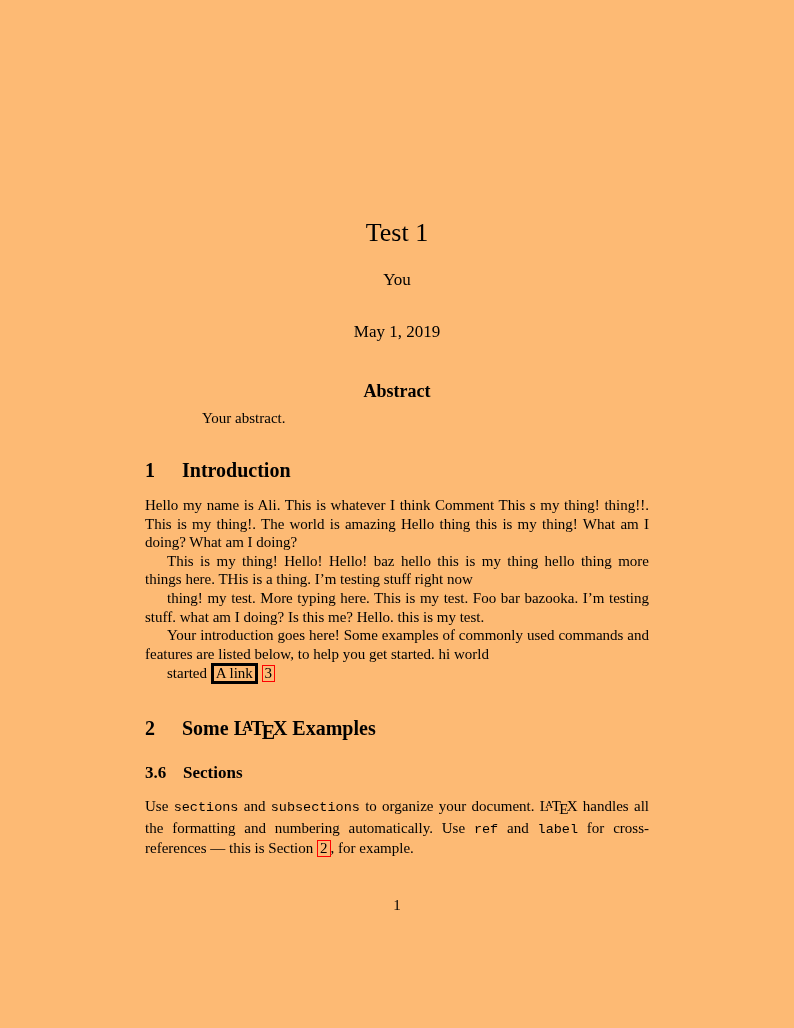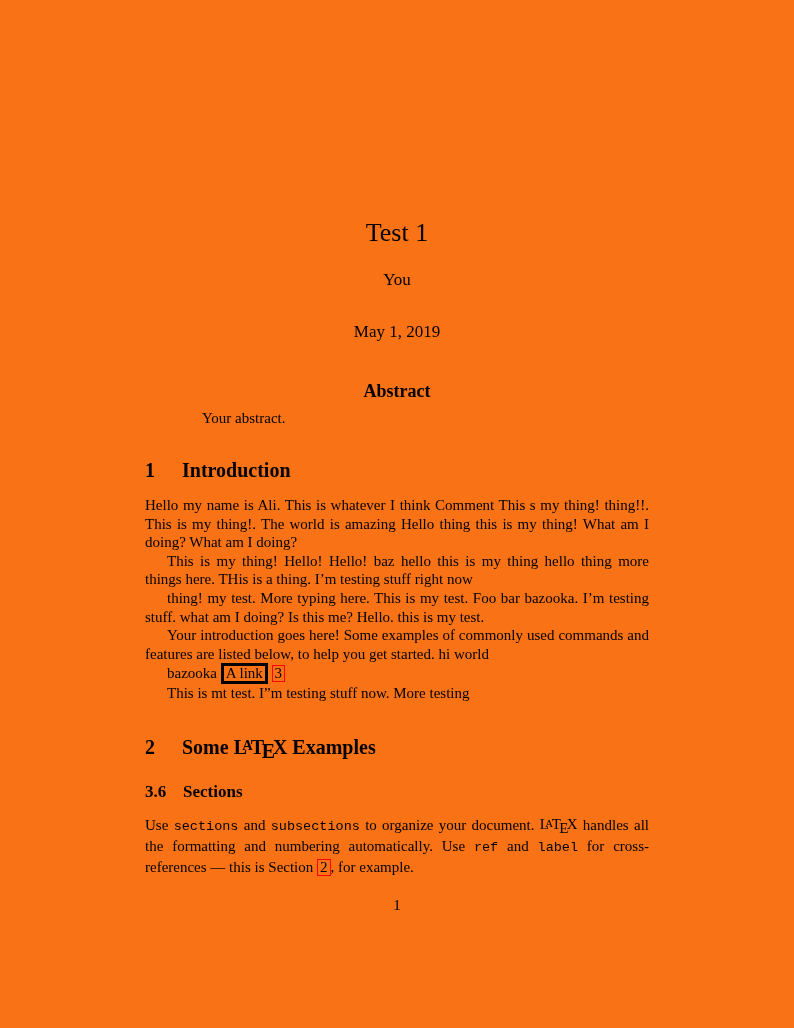--- a/index.html
+++ b/index.html
@@ -2,21 +2,21 @@
 <html><head>
 <meta charset="utf-8">
 <style>
   * { margin: 0; padding: 0; box-sizing: border-box; }
   html, body { background: #ffffff; }
   .page {
     position: relative;
     width: 794px;
     height: 1028px;
     margin: 0 auto;
-    background: #f97316;
+    background: #fdba74;
     color: #000000;
     font-family: "Liberation Serif", serif;
     overflow: hidden;
   }
   .titleblock { text-align: center; padding-top: 218px; }
   .doc-title  { font-size: 26px; line-height: 30px; }
   .doc-author { font-size: 17px; line-height: 20px; margin-top: 22px; }
   .doc-date   { font-size: 17px; line-height: 20px; margin-top: 32px; }
 
   .abstract-heading {
@@ -114,23 +114,22 @@
 
     <p class="abstract-body">Your abstract.</p>
 
     <h2 class="section"><span class="sec-num">1</span><span>Introduction</span></h2>
 
     <p class="body first">Hello my name is Ali. This is whatever I think Comment This s my thing! thing!!. This is my thing!. The world is amazing Hello thing this is my thing! What am I doing? What am I doing?</p>
     <p class="body indent">This is my thing! Hello! Hello! baz hello this is my thing hello thing more things here. THis is a thing. I’m testing stuff right now</p>
     <p class="body indent">thing! my test. More typing here. This is my test. Foo bar bazooka. I’m testing stuff. what am I doing? Is this me? Hello. this is my test.</p>
     <p class="body indent">Your introduction goes here! Some examples of commonly used commands and features are listed below, to help you get started. hi world</p>
 
-    <p class="body indent"><span>bazooka </span><a class="boxlink cyan" href="#">A link</a> <a class="boxlink red" href="#">3</a></p>
+    <p class="body indent"><span>started </span><a class="boxlink cyan" href="#">A link</a> <a class="boxlink red" href="#">3</a></p>
 
-    <p class="body indent">This is mt test. I”m testing stuff now. More testing</p>
 
     <h2 class="section"><span class="sec-num">2</span><span><span>Some </span><span class="latex"><span>L</span><span class="lx-a">A</span><span>T</span><span class="lx-e">E</span><span>X</span></span><span> Examples</span></span></h2>
 
     <h3 class="subsection"><span class="sec-num">3.6</span><span>Sections</span></h3>
 
     <p class="body first after-heading"><span>Use </span><span class="mono">sections</span><span> and </span><span class="mono">subsections</span><span> to organize your document. </span><span class="latex"><span>L</span><span class="lx-a">A</span><span>T</span><span class="lx-e">E</span><span>X</span></span><span> handles all the formatting and numbering automatically. Use </span><span class="mono">ref</span><span> and </span><span class="mono">label</span><span> for cross-references — this is Section </span><a class="boxlink red" href="#">2</a><span>, for example.</span></p>
 
   </div>
 
   <div class="page-number">1</div>

